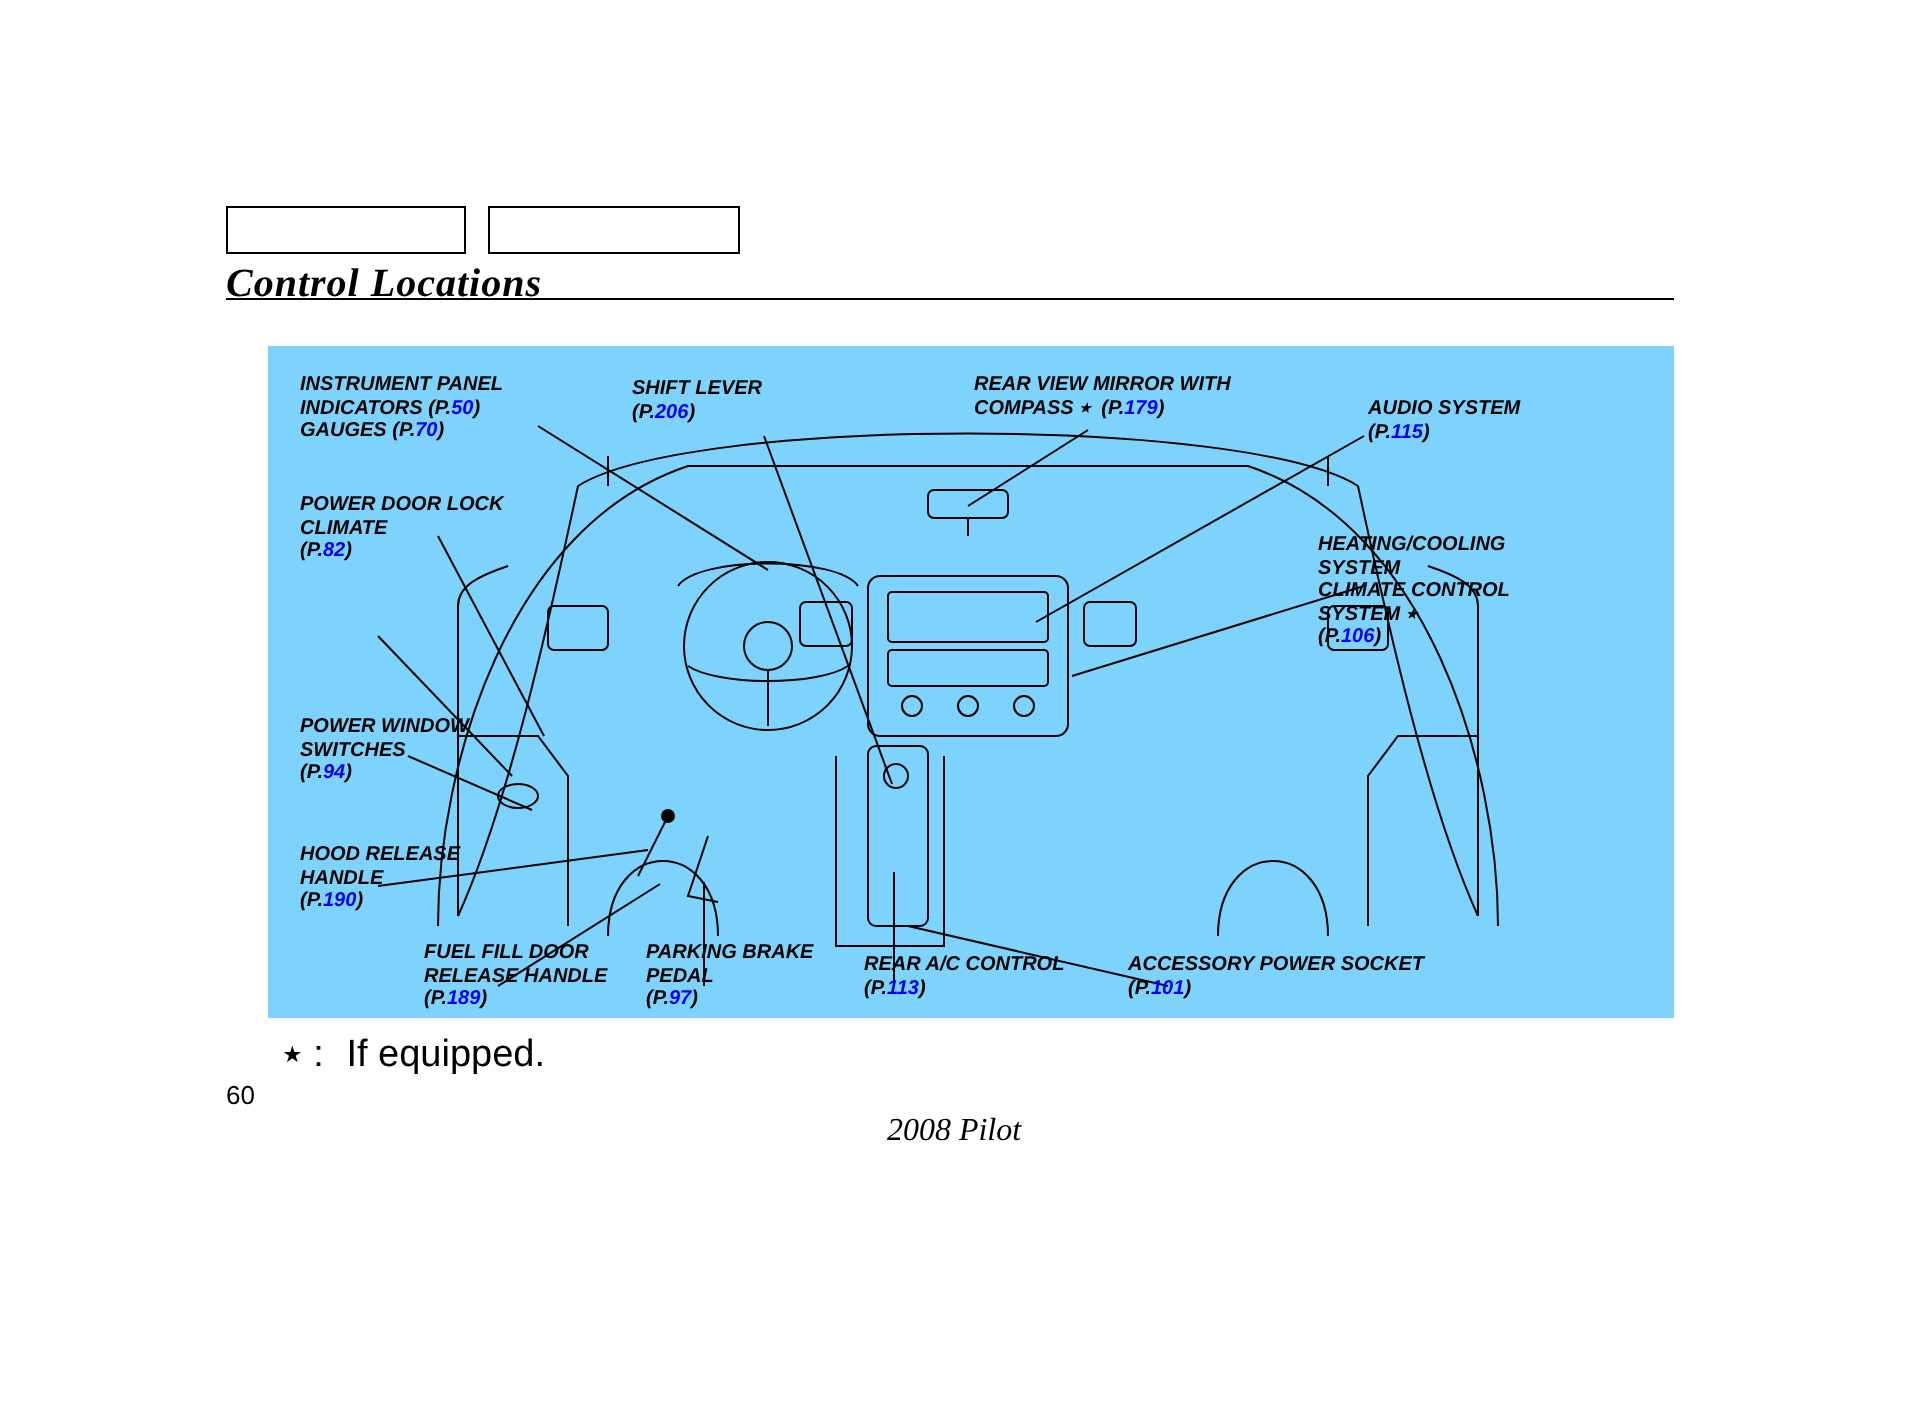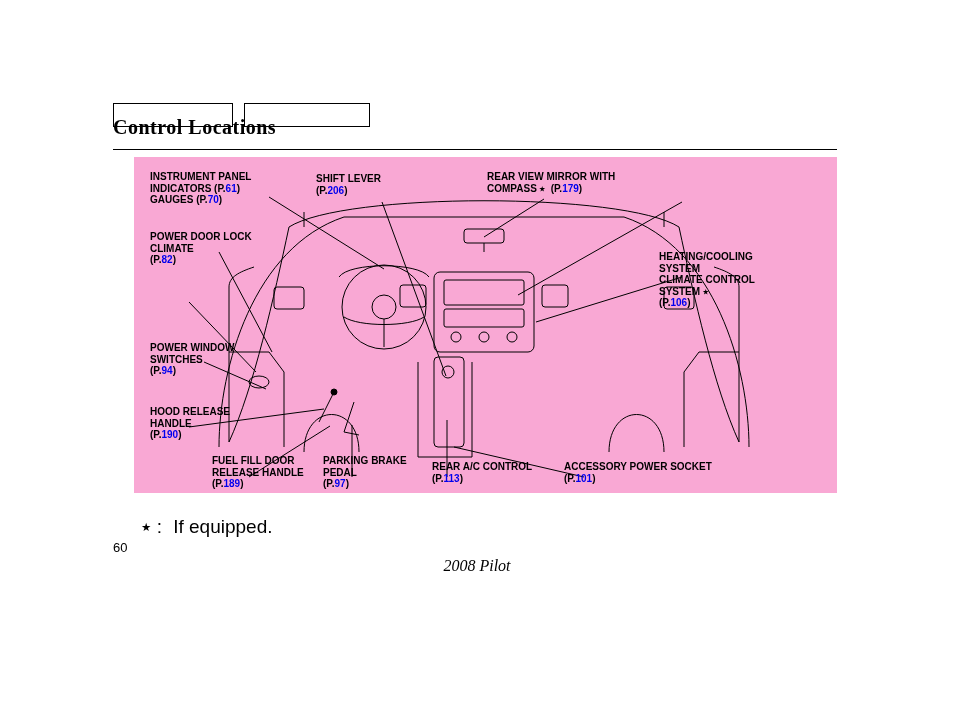--- a/index.html
+++ b/index.html
@@ -29,43 +29,45 @@
     height: 24px;
   }
   .sub-box {
     top: 103px;
     left: 244px;
     width: 126px;
     height: 24px;
   }
   .section-title {
     position: absolute;
-    top: 116px;
+    top: 131px;
     left: 113px;
     font-family: "Times New Roman", serif;
     font-weight: 700;
     font-size: 20px;
     letter-spacing: 0.5px;
+    font-style: italic;
   }
   .rule {
     position: absolute;
     top: 149px;
     left: 113px;
     width: 724px;
     height: 0;
     border-top: 1px solid #000;
   }
   .figure-area {
     position: absolute;
-    top: 157px;
+    top: 173px;
     left: 134px;
     width: 703px;
     height: 336px;
-    background: #f9a8d4;
+    background: #7dd3fc;
     overflow: visible;
+    font-style: italic;
   }
   
   .dash-svg {
     position: absolute;
     top: 0; left: 0;
     width: 100%;
     height: 100%;
   }
   .callout {
     position: absolute;
@@ -184,21 +186,21 @@
         <path d="M320 290 L450 320"></path>
         <path d="M384 138 L548 45"></path>
         <path d="M402 165 L548 120"></path>
       </g>
     </svg>
 
     <div class="callout" style="top:14px; left:16px; width:130px">
       <div>INSTRUMENT PANEL</div>
       <div>
         <span>INDICATORS</span>
-        <span class="paren">(P.</span><a href="#" class="plink">61</a><span class="paren">)</span>
+        <span class="paren">(P.</span><a href="#" class="plink">50</a><span class="paren">)</span>
       </div>
       <div>
         <span>GAUGES</span>
         <span class="paren">(P.</span><a href="#" class="plink">70</a><span class="paren">)</span>
       </div>
     </div>
 
     <div class="callout" style="top:74px; left:16px; width:120px">
       <div>POWER DOOR LOCK</div>
       <div>CLIMATE</div>
@@ -263,20 +265,26 @@
 
     <div class="callout" style="top:14px; left:353px; width:170px">
       <div>REAR VIEW MIRROR WITH</div>
       <div>
         <span>COMPASS</span>
         <span class="star">٭</span>&nbsp;
         <span class="paren">(P.</span><a href="#" class="plink">179</a><span class="paren">)</span>
       </div>
     </div>
 
+    <div class="callout" style="top:26px; left:550px; width:120px">
+      <div>AUDIO SYSTEM</div>
+      <div>
+        <span class="paren">(P.</span><a href="#" class="plink">115</a><span class="paren">)</span>
+      </div>
+    </div>
 
     <div class="callout" style="top:94px; left:525px; width:140px">
       <div>HEATING/COOLING</div>
       <div>SYSTEM</div>
       <div>CLIMATE CONTROL</div>
       <div>
         <span>SYSTEM</span>
         <span class="star">٭</span>
       </div>
       <div>

